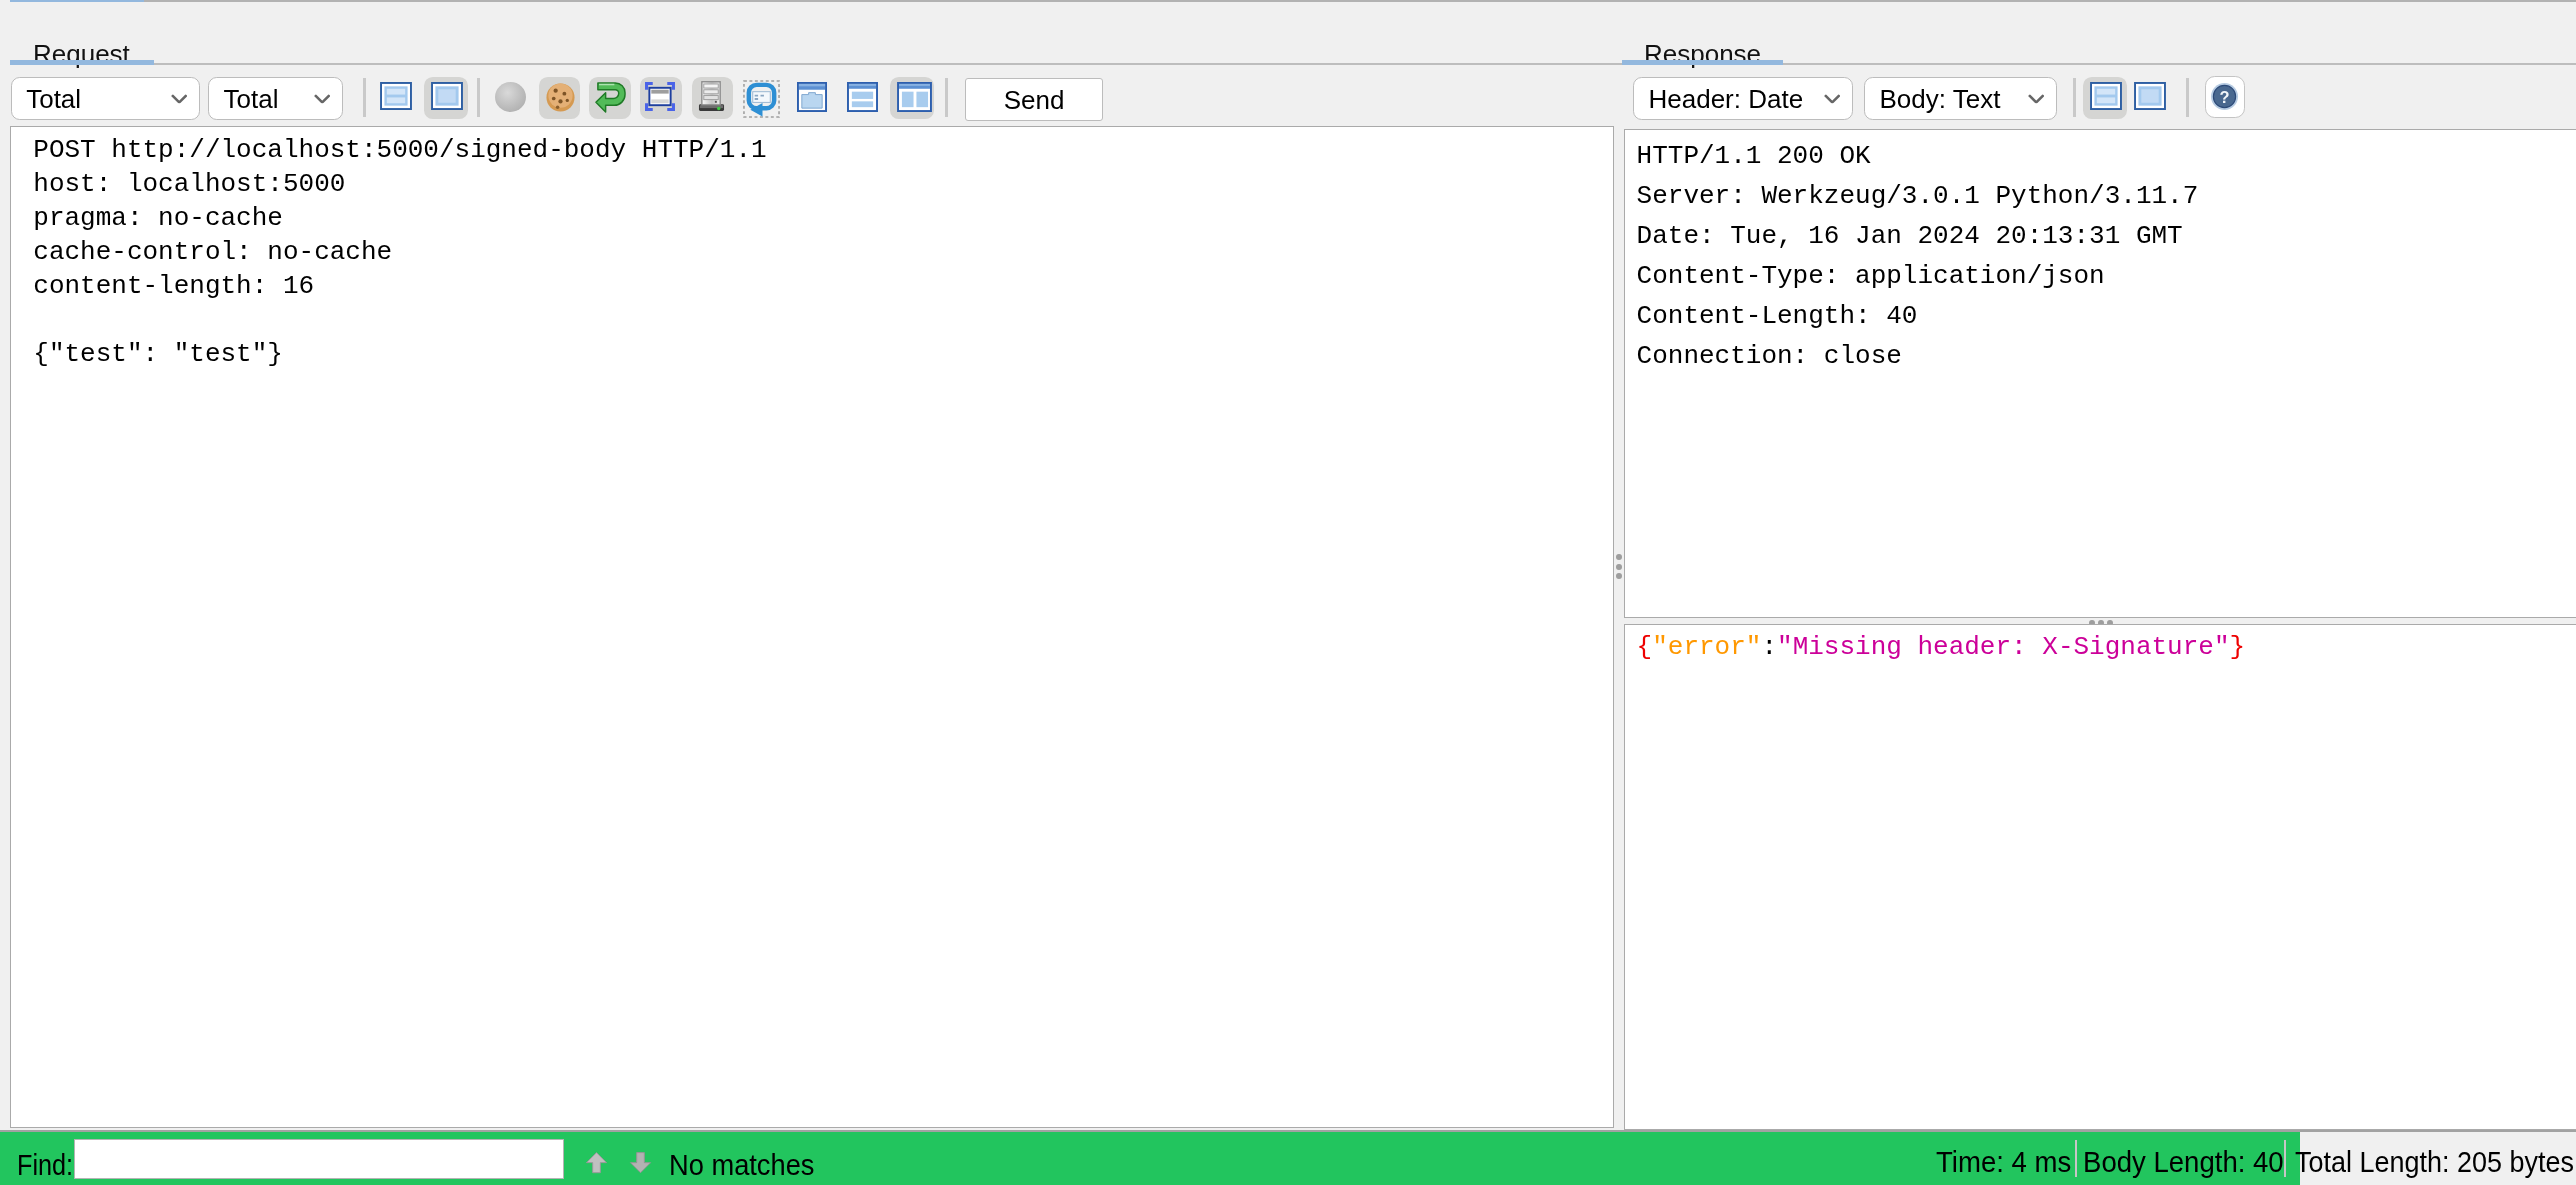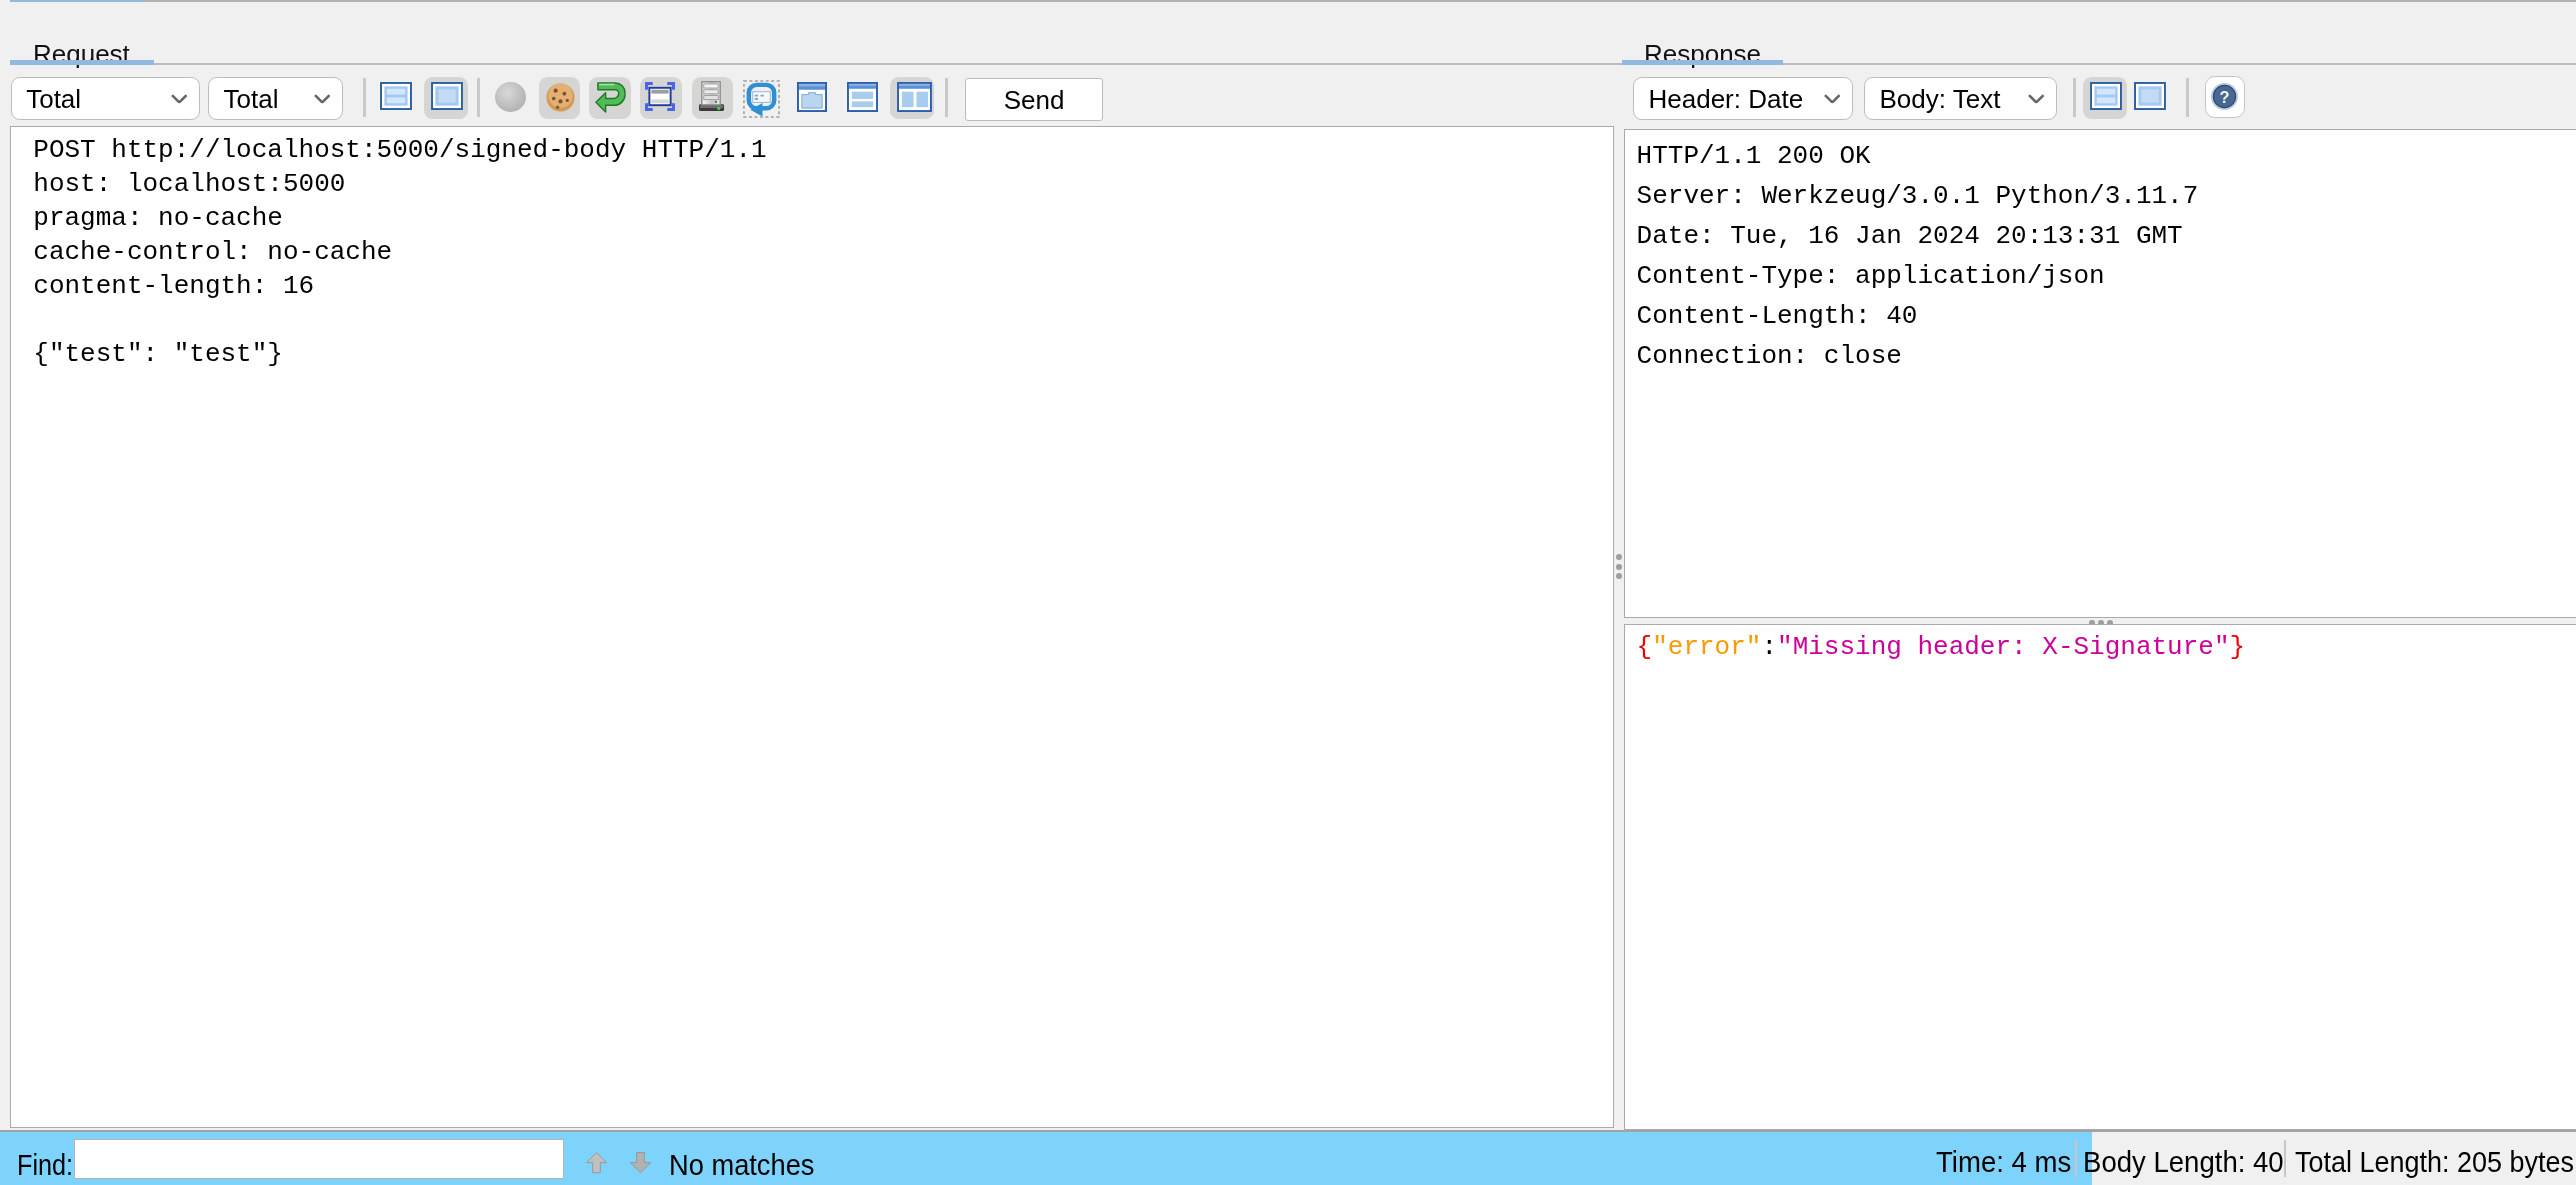--- a/index.html
+++ b/index.html
@@ -218,21 +218,21 @@
 
 <div class="abs" style="left:2089px;top:620px;width:5.8px;height:5.8px;border-radius:50%;background:#9e9e9e;"></div>
 <div class="abs" style="left:2098px;top:620px;width:5.8px;height:5.8px;border-radius:50%;background:#9e9e9e;"></div>
 <div class="abs" style="left:2107px;top:620px;width:5.8px;height:5.8px;border-radius:50%;background:#9e9e9e;"></div>
 
 <div class="abs panel" style="left:1624px;top:624px;width:956px;height:504px;border-right:none;">
   <div class="mono" style="position:absolute;left:11.6px;top:4.8px;"><span style="color:#ee0000">{</span><span style="color:#ff9800">"error"</span>:<span style="color:#cc0099">"Missing header: X-Signature"</span><span style="color:#ee0000">}</span></div>
 </div>
 
 <div class="abs" style="left:0;top:1130px;width:2576px;height:2.4px;background:#a2a2a2;"></div>
-<div class="abs" style="left:0;top:1132px;width:2092px;height:53px;background:#7dd3fc;">
+<div class="abs" style="left:0;top:1132px;width:2300px;height:53px;background:#22c55e;">
   <div style="position:absolute;left:16.5px;top:16.5px;font-size:29px;color:#000;transform:scaleX(0.87);transform-origin:left center;">Find:</div>
   <div style="position:absolute;left:74px;top:6.8px;width:488px;height:38px;background:#fff;border:1.9px solid #b4b4b4;"></div>
 
   <svg width="23" height="21.3" viewBox="0 0 24 22" style="position:absolute;left:585px;top:20.4px;">
     <path d="M12 0.5 L22.5 11 L16 11 L16 21.5 L8 21.5 L8 11 L1.5 11 Z" fill="#c0c0c0" stroke="#989898" stroke-width="1"></path>
   </svg>
 
   <svg width="23" height="21.3" viewBox="0 0 24 22" style="position:absolute;left:629px;top:20.4px;">
     <path d="M12 21.5 L1.5 11 L8 11 L8 0.5 L16 0.5 L16 11 L22.5 11 Z" fill="#b2b2b2" stroke="#949494" stroke-width="1"></path>
   </svg>

